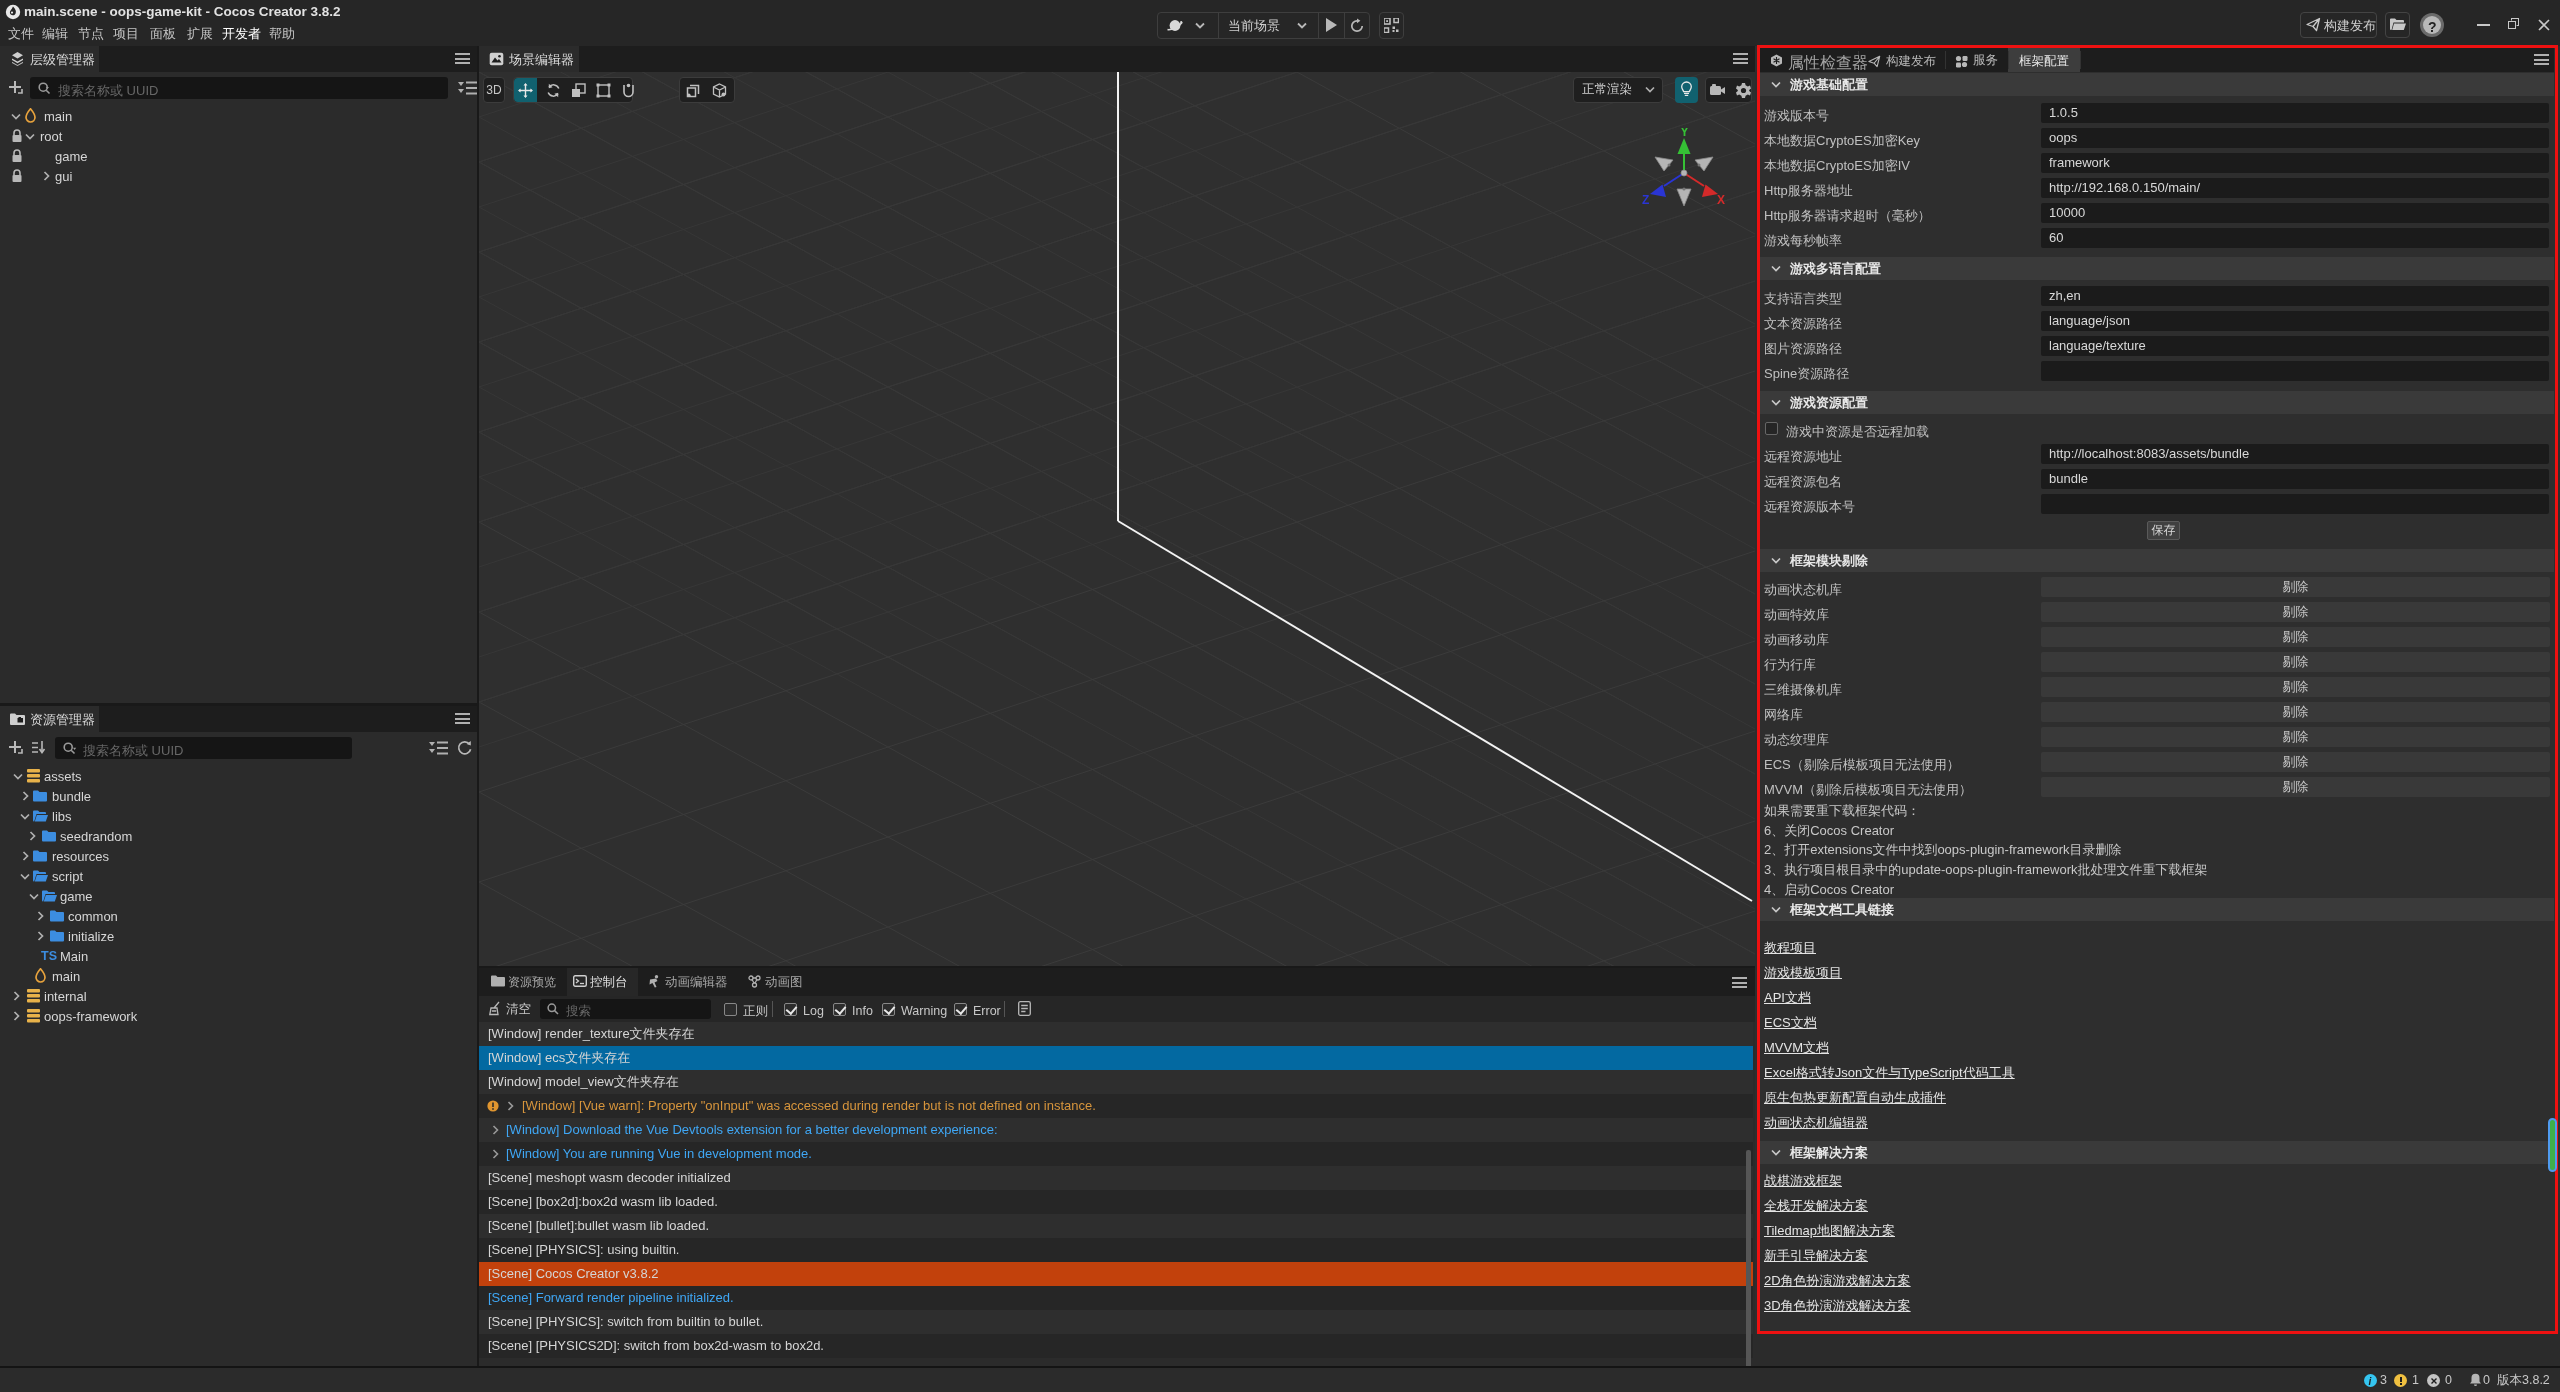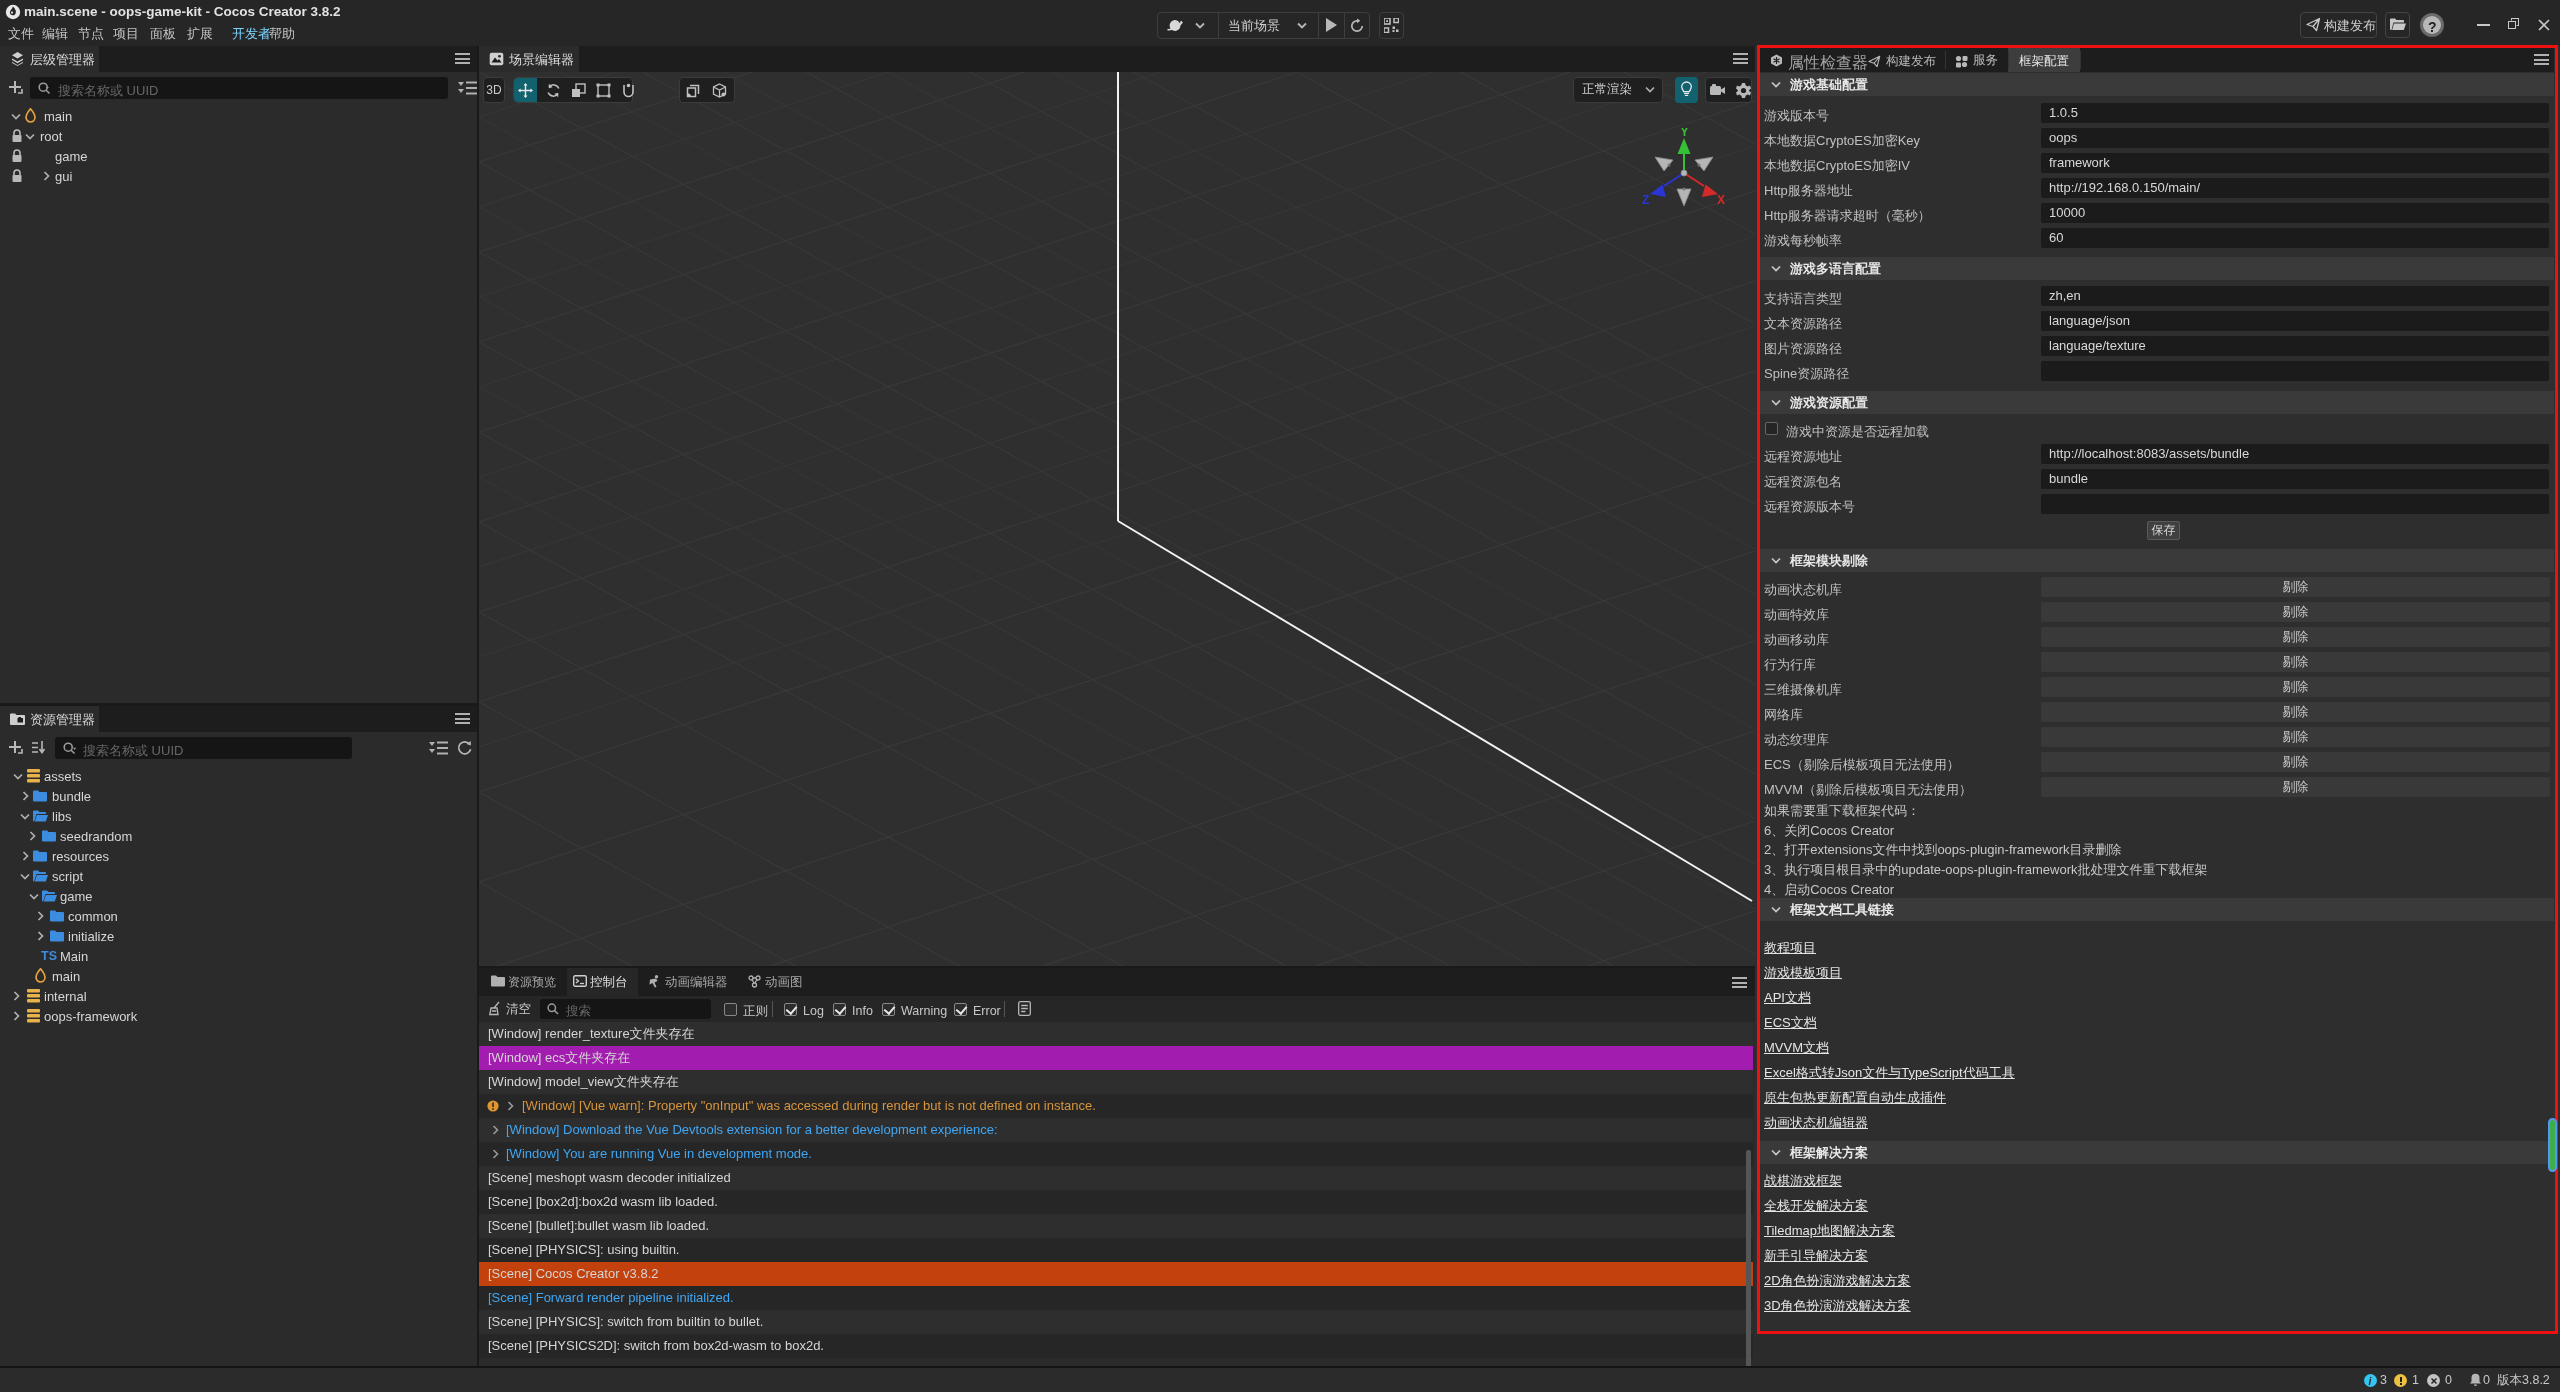--- a/index.html
+++ b/index.html
@@ -26,21 +26,21 @@
 <path d="M8 2.6 C10.8 5.2 11.4 7.4 10.6 9.4 C9.9 11.2 7.6 11.8 6.1 10.8 C4.7 9.8 4.5 7.8 5.6 6.5 C6.4 5.5 7.3 4.2 8 2.6 Z" fill="#262626"></path>
 <circle cx="7" cy="8.6" r="1.1" fill="#e8e8e8"></circle>
   </svg>
 <div class="txt b" style="left:24px;top:5px;font-size:13.5px;color:#e2e2e2">main.scene - oops-game-kit - Cocos Creator 3.8.2</div>
 <div class="txt" style="left:8px;top:27px;color:#c4c4c4">文件</div>
 <div class="txt" style="left:42px;top:27px;color:#c4c4c4">编辑</div>
 <div class="txt" style="left:78px;top:27px;color:#c4c4c4">节点</div>
 <div class="txt" style="left:113px;top:27px;color:#c4c4c4">项目</div>
 <div class="txt" style="left:150px;top:27px;color:#c4c4c4">面板</div>
 <div class="txt" style="left:187px;top:27px;color:#c4c4c4">扩展</div>
-<div class="txt" style="left:232px;top:27px;color:#7dd3fc">开发者</div>
+<div class="txt" style="left:222px;top:27px;color:#ffffff">开发者</div>
 <div class="txt" style="left:269px;top:27px;color:#c4c4c4">帮助</div>
 <div class="abs" style="left:1157px;top:12px;width:213px;height:27px;border:1px solid #3e3e3e;border-radius:4px;background:#262626"></div>
 <div class="abs" style="left:1218px;top:13px;width:1px;height:25px;background:#3e3e3e"></div>
 <div class="abs" style="left:1318px;top:13px;width:1px;height:25px;background:#3e3e3e"></div>
 <div class="abs" style="left:1344px;top:13px;width:1px;height:25px;background:#3e3e3e"></div>
 <svg class="abs" style="left:1166px;top:17px" width="18" height="17" viewBox="0 0 18 17">
 <circle cx="9" cy="8.5" r="5.4" fill="#d8d8d8"></circle>
 <path d="M1.5 12.5 C5 13.5 13.5 9.5 16.2 5.2" stroke="#d8d8d8" stroke-width="1.6" fill="none"></path>
 <circle cx="15.2" cy="5.2" r="1.1" fill="#d8d8d8"></circle>
   </svg>
@@ -492,21 +492,21 @@
 <div class="abs" style="left:772px;top:1001px;width:1px;height:16px;background:#555"></div>
 <div class="abs" style="left:1004px;top:1001px;width:1px;height:16px;background:#555"></div>
 <svg class="abs" style="left:1018px;top:1001px" width="13" height="15" viewBox="0 0 13 15" stroke="#b8b8b8" stroke-width="1.3" fill="none">
     <rect x="0.7" y="0.7" width="11.6" height="13.6" rx="1.5"></rect>
     <path d="M3.2 4.5 L9.8 4.5 M3.2 7.5 L9.8 7.5 M3.2 10.5 L7.5 10.5"></path>
   </svg>
 <div class="crow" style="top:1022px;background:#2e2e2e">
     <div style="position:absolute;left:0;top:0;width:100%;height:100%"></div>
     <span style="position:absolute;left:9px;color:#d5d5d5">[Window] render_texture文件夹存在</span>
   </div>
-<div class="crow" style="top:1046px;background:#a21caf">
+<div class="crow" style="top:1046px;background:#0369a1">
     <div style="position:absolute;left:0;top:0;width:100%;height:100%"></div>
     <span style="position:absolute;left:9px;color:#d5d5d5">[Window] ecs文件夹存在</span>
   </div>
 <div class="crow" style="top:1070px;background:#2e2e2e">
     <div style="position:absolute;left:0;top:0;width:100%;height:100%"></div>
     <span style="position:absolute;left:9px;color:#d5d5d5">[Window] model_view文件夹存在</span>
   </div>
 <div class="crow" style="top:1094px;background:#262626">
     <div style="position:absolute;left:0;top:0;width:100%;height:100%">
       <svg class="abs" style="left:8px;top:6px" width="12" height="12" viewBox="0 0 12 12">

